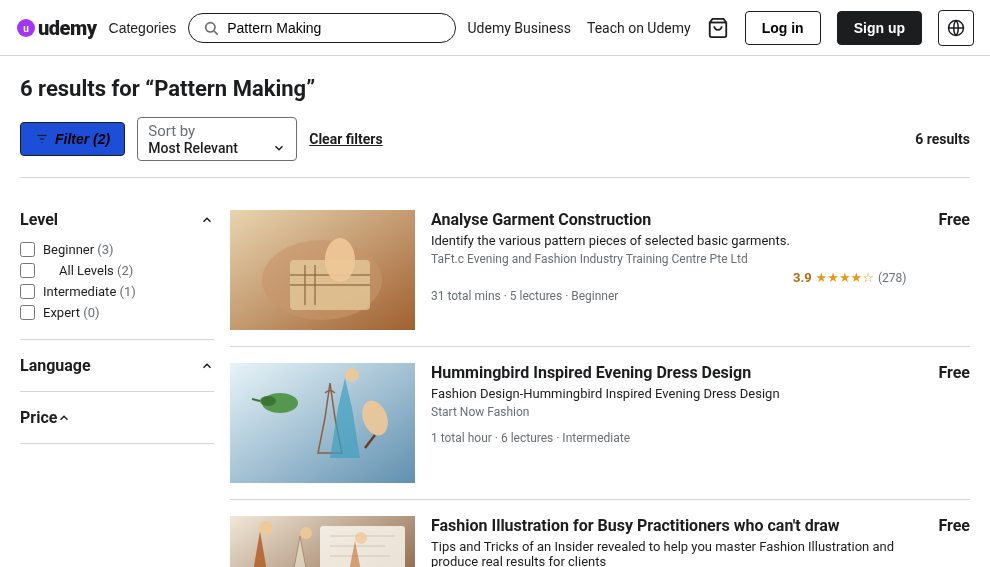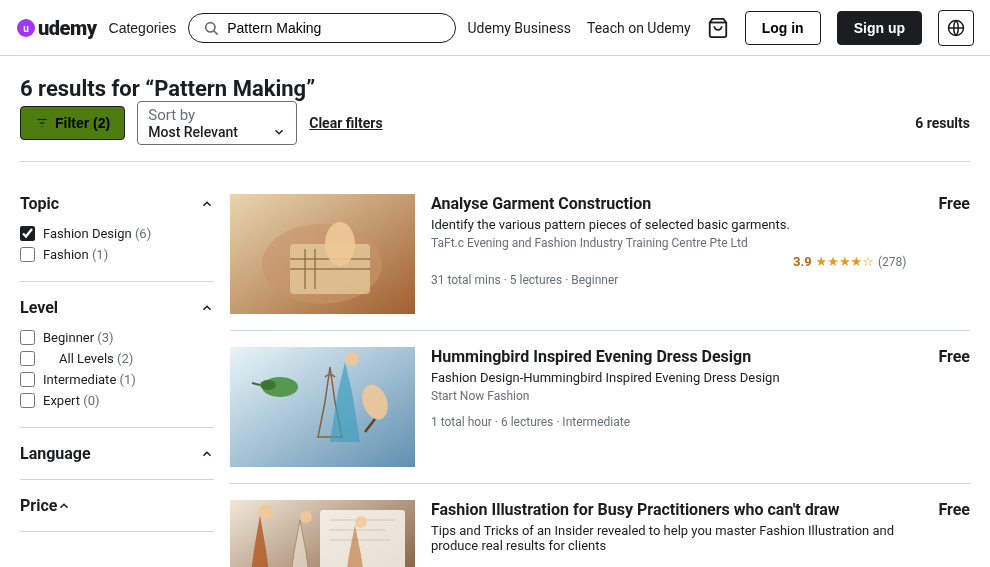--- a/index.html
+++ b/index.html
@@ -37,23 +37,23 @@
     <button style="border:1.5px solid #1c1d1f;border-radius:4px;width:36px;height:36px;display:flex;align-items:center;justify-content:center;cursor:pointer;background:none;">
       <svg width="18" height="18" viewBox="0 0 24 24" fill="none" stroke="#1c1d1f" stroke-width="2">
         <circle cx="12" cy="12" r="10"></circle>
           <path d="M2 12h20M12 2c-4 4-4 16 0 20M12 2c4 4 4 16 0 20"></path>
       </svg>
     </button>
   </div>
 </header>
 
 <div style="padding:20px 20px 0 20px;">
-  <h1 style="font-size:22px;font-weight:700;">6 results for “Pattern Making”</h1>
+  <h1 style="font-size:22px;font-weight:700;margin-bottom:16px;">6 results for “Pattern Making”</h1>
   <div style="display:flex;align-items:center;gap:12px;padding-bottom:16px;border-bottom:1px solid #d1d7dc;">
-    <button style="display:flex;align-items:center;gap:6px;border:1.5px solid #1c1d1f;border-radius:4px;padding:8px 14px;font-size:14px;font-weight:600;cursor:pointer;background:#4d7c0f;">
+    <button style="display:flex;align-items:center;gap:6px;border:1.5px solid #1c1d1f;border-radius:4px;padding:8px 14px;font-size:14px;font-weight:600;cursor:pointer;background:#1d4ed8;font-style:italic;">
       <svg width="14" height="14" viewBox="0 0 24 24" fill="none" stroke="#1c1d1f" stroke-width="2">
         <line x1="4" y1="6" x2="20" y2="6"></line>
           <line x1="8" y1="12" x2="16" y2="12"></line>
           <line x1="11" y1="18" x2="13" y2="18"></line>
       </svg>
       <span>Filter (2)</span>
     </button>
     <div style="display:flex;flex-direction:column;border:1.5px solid #6a6f73;border-radius:4px;padding:4px 10px;cursor:pointer;min-width:160px;">
       <span style="font-size:15px;color:#6a6f73;">Sort by</span>
       <div style="display:flex;align-items:center;justify-content:space-between;gap:8px;font-size:14px;font-weight:500;">
@@ -65,36 +65,20 @@
     </div>
     <a style="font-size:14px;color:#1c1d1f;font-weight:700;text-decoration:underline;cursor:pointer;">Clear filters</a>
     <span style="margin-left:auto;font-size:14px;color:#1c1d1f;font-weight:700;">6 results</span>
   </div>
 </div>
 
 <div style="display:flex;padding:0 20px;">
 
   <aside style="width:210px;flex-shrink:0;padding-right:16px;padding-top:16px;">
 
-    <div style="border-bottom:1px solid #d1d7dc;padding:16px 0;">
-      <div style="display:flex;align-items:center;justify-content:space-between;cursor:pointer;margin-bottom:10px;">
-        <span style="font-size:16px;font-weight:700;">Topic</span>
-        <svg width="14" height="14" viewBox="0 0 24 24" fill="none" stroke="#1c1d1f" stroke-width="2.5">
-          <polyline points="18 15 12 9 6 15"></polyline>
-        </svg>
-      </div>
-      <div style="display:flex;align-items:center;gap:8px;padding:3px 0;cursor:pointer;">
-        <input type="checkbox" checked="" style="width: 15px; height: 15px; cursor: pointer; accent-color: rgb(28, 29, 31);">
-        <label style="cursor:pointer;font-size:13px;color:#1c1d1f;">Fashion Design <span style="color:#6a6f73;">(6)</span></label>
-      </div>
-      <div style="display:flex;align-items:center;gap:8px;padding:3px 0;cursor:pointer;">
-        <input type="checkbox" style="width: 15px; height: 15px; cursor: pointer; accent-color: rgb(28, 29, 31);">
-        <label style="cursor:pointer;font-size:13px;color:#1c1d1f;">Fashion <span style="color:#6a6f73;">(1)</span></label>
-      </div>
-    </div>
 
     <div style="border-bottom:1px solid #d1d7dc;padding:16px 0;">
       <div style="display:flex;align-items:center;justify-content:space-between;cursor:pointer;margin-bottom:10px;">
         <span style="font-size:16px;font-weight:700;">Level</span>
         <svg width="14" height="14" viewBox="0 0 24 24" fill="none" stroke="#1c1d1f" stroke-width="2.5">
           <polyline points="18 15 12 9 6 15"></polyline>
         </svg>
       </div>
       <div style="display:flex;align-items:center;gap:8px;padding:3px 0;cursor:pointer;">
         <input type="checkbox" style="width: 15px; height: 15px; cursor: pointer;">

